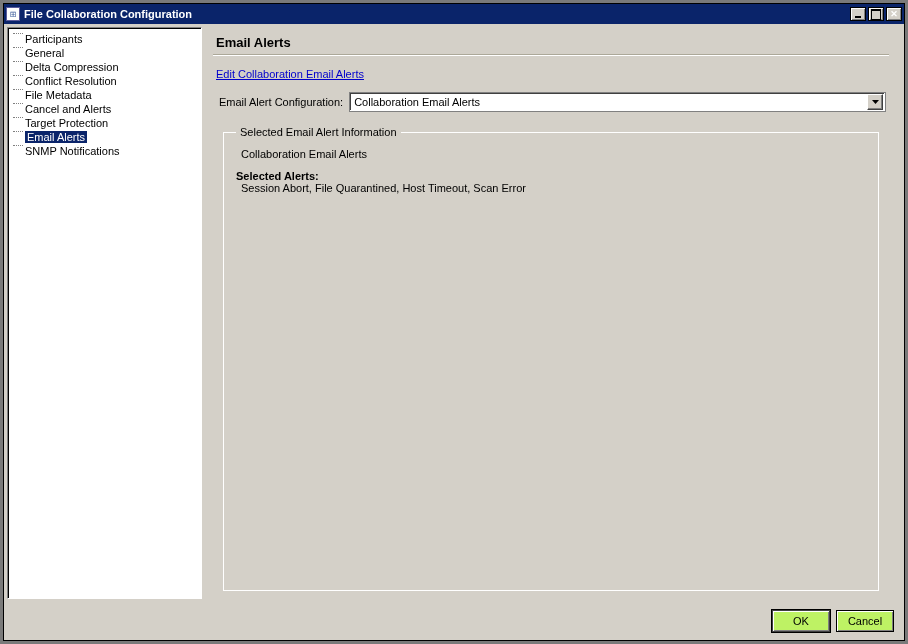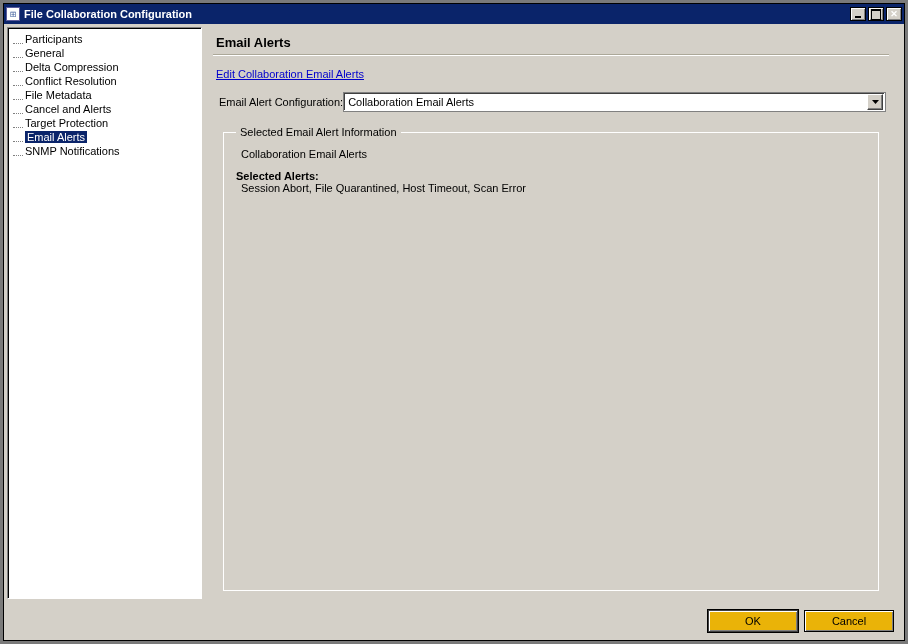--- a/index.html
+++ b/index.html
@@ -75,21 +75,21 @@
     border: 1px solid #808080;
     border-right-color: #fff;
     border-bottom-color: #fff;
     box-shadow: inset 1px 1px 0 #000;
     padding: 4px 2px;
     overflow-y: auto;
   }
   .tree-item {
     padding: 1px 3px;
     display: flex;
-    align-items: flex-end;
+    align-items: flex-start;
     cursor: pointer;
     white-space: nowrap;
   }
   .tree-item::before {
     content: "";
     width: 10px;
     height: 1px;
     border-top: 1px dotted #808080;
     margin-right: 2px;
     flex-shrink: 0;
@@ -123,21 +123,21 @@
     cursor: pointer;
     margin-bottom: 12px;
     margin-left: 3px;
     display: inline-block;
   }
   .config-row {
     display: flex;
     align-items: center;
     margin: 0 3px 14px 6px;
   }
-  .config-label { }
+  .config-label { margin-right: 6px; }
   .dropdown {
     flex: 1;
     height: 20px;
     background: #fff;
     border: 1px solid #808080;
     box-shadow: inset -1px -1px 0 #fff, inset 1px 1px 0 #404040;
     display: flex;
     align-items: center;
     padding: 0 2px;
   }
@@ -174,23 +174,23 @@
   .info-label { font-weight: bold; }
   .info-value { padding-left: 5px; }
   .button-row {
     display: flex;
     justify-content: flex-end;
     gap: 6px;
     padding: 8px 10px 8px 8px;
     background: #d4d0c8;
   }
   .btn {
-    width: 90px;
+    width: 58px;
     height: 22px;
-    background: #eab308;
+    background: #bef264;
     border: 1px solid #000;
     box-shadow: inset 1px 1px 0 #fff, inset -1px -1px 0 #808080;
     cursor: pointer;
     font-family: inherit;
     font-size: 11px;
   }
   .btn.default {
     box-shadow: 0 0 0 1px #000, inset 1px 1px 0 #fff, inset -1px -1px 0 #808080;
     border: 1px solid #404040;
   }

